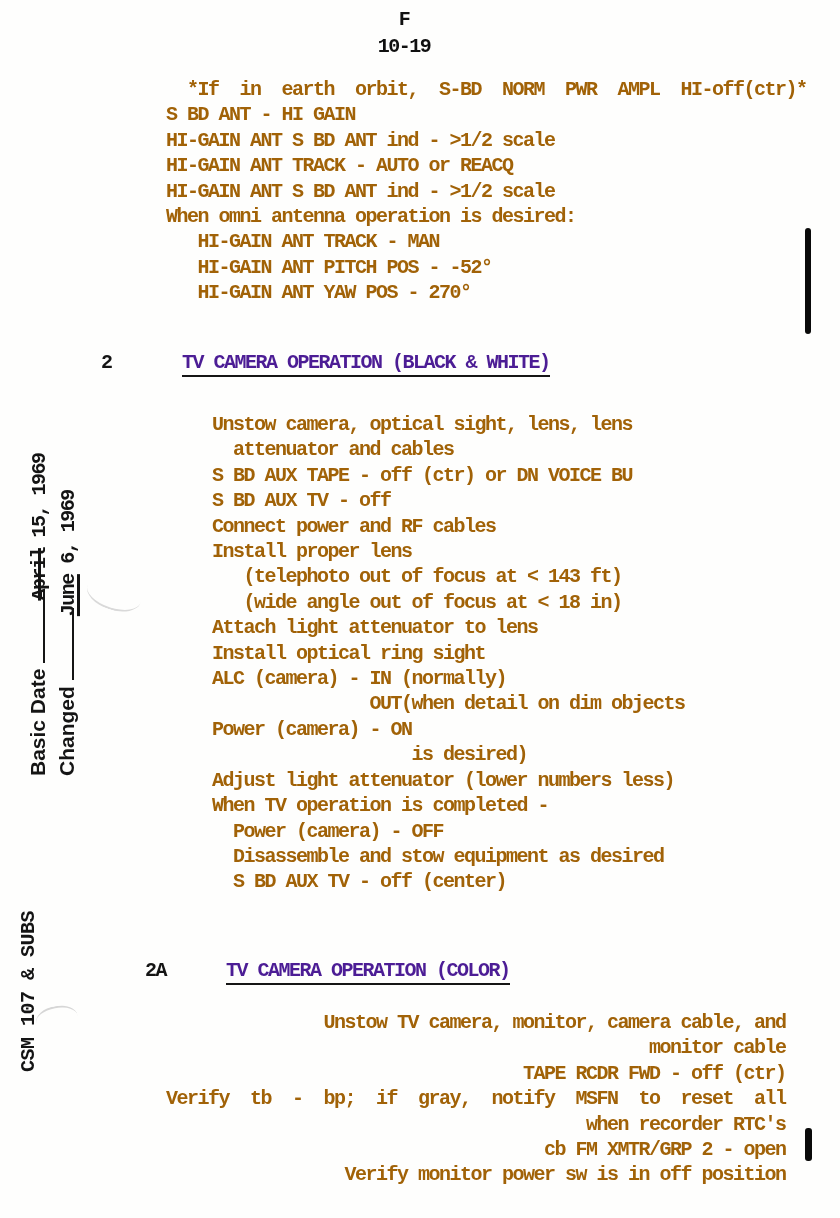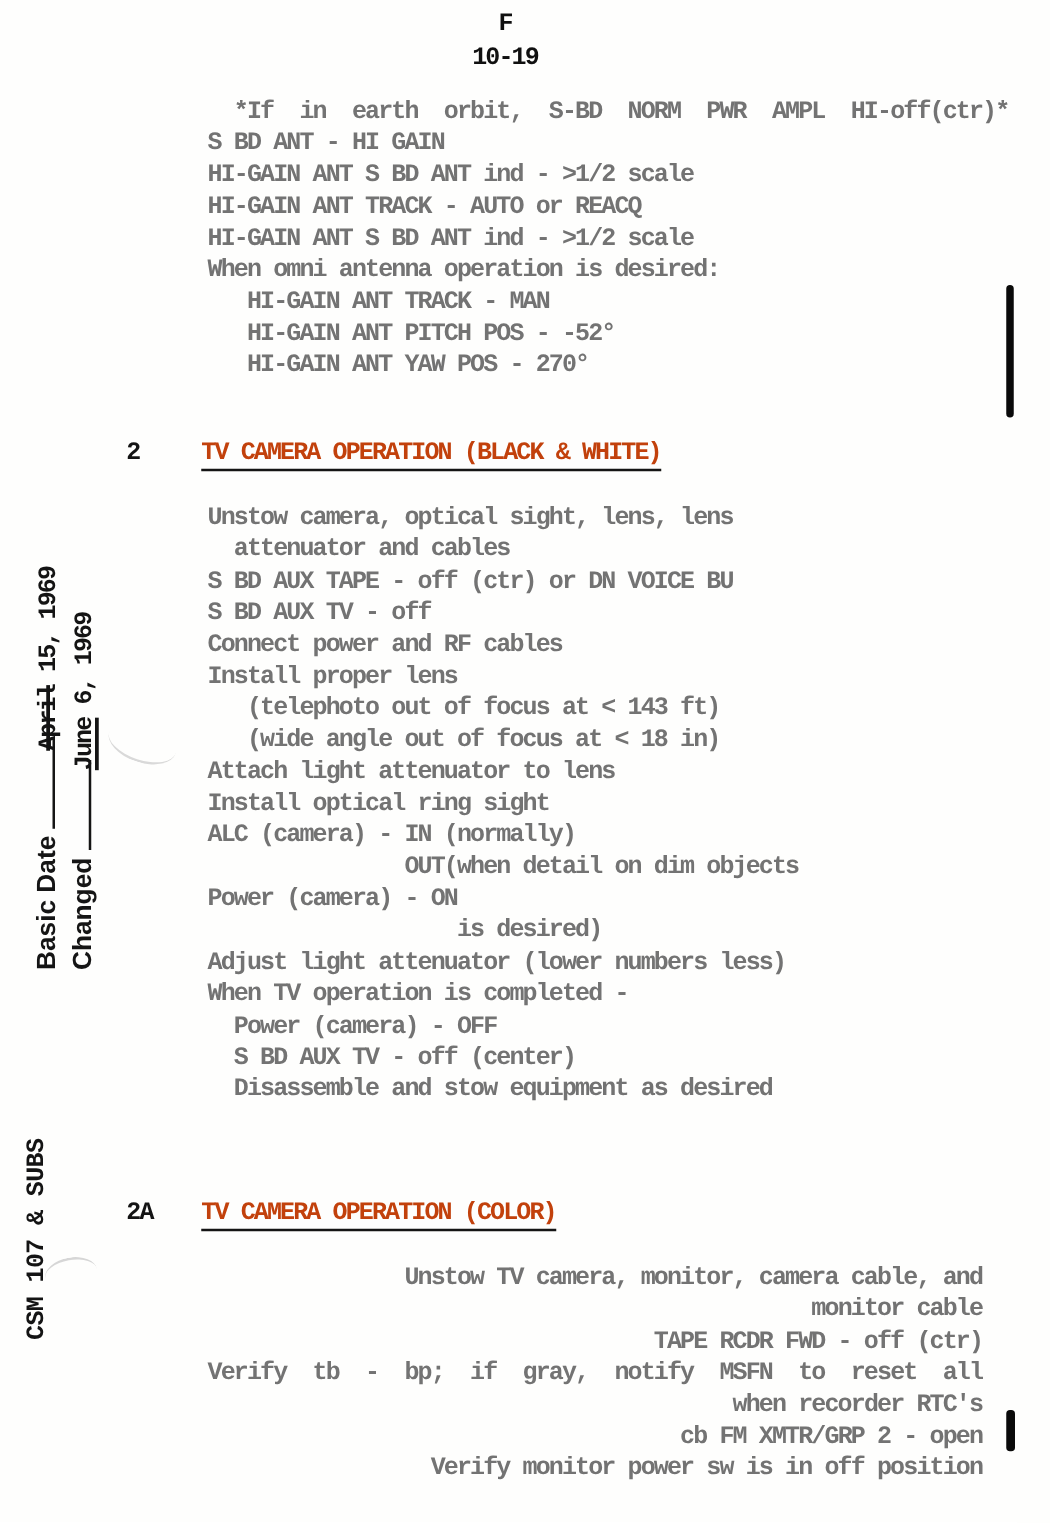--- a/index.html
+++ b/index.html
@@ -6,32 +6,32 @@
   .page{position:relative;width:840px;height:1218px;background:#fefefdff;overflow:hidden;
         font-family:"Liberation Mono","DejaVu Sans Mono",monospace;color:#121212;}
 
   
   .page-header{position:absolute;top:6px;left:304px;width:200px;text-align:center;}
   .hline{font:bold 20px/27px "Liberation Mono","DejaVu Sans Mono",monospace;letter-spacing:-1.5px;color:#101010;}
 
   
   .mono{position:absolute;left:166px;}
   .mono .line{font:bold 20px/25.4px "Liberation Mono","DejaVu Sans Mono",monospace;
-              letter-spacing:-1.5px;white-space:pre;color:#737373;}
+              letter-spacing:-1.5px;white-space:pre;color:#a16207;}
   .block0{top:77px;}
-  .block2{top:402px;}
+  .block2{top:412px;margin-left:46px;}
   .block2a{top:1010px;text-align:right;}
 
   
   .item-number{position:absolute;left:101px;font:bold 20px/25.4px "Liberation Mono","DejaVu Sans Mono",monospace;
                letter-spacing:-1.5px;color:#141414;}
-  .heading{position:absolute;left:161px;font:bold 20px/25.4px "Liberation Mono","DejaVu Sans Mono",monospace;
-           letter-spacing:-1.5px;white-space:pre;color:#c2410c;}
+  .heading{position:absolute;left:182px;font:bold 20px/25.4px "Liberation Mono","DejaVu Sans Mono",monospace;
+           letter-spacing:-1.5px;white-space:pre;color:#4c1d95;}
   .n2,.h2{top:350px;}
-  .n2a,.h2a{top:958px;}
+  .n2a,.h2a{top:958px;margin-left:44px;}
   .heading .underline{border-bottom:2.5px solid #151515;padding-bottom:1px;}
 
   
   .change-bar{position:absolute;left:805px;background:#0a0a0a;border-radius:3px;}
   .bar1{top:228px;width:6px;height:106px;}
   .bar2{top:1128px;width:7px;height:33px;}
 
   
   .rot{position:absolute;transform:rotate(-90deg);}
   .datestamp{left:-138px;top:557px;width:380px;height:58px;}
@@ -85,22 +85,22 @@
       <div class="line">   (wide angle out of focus at &lt; 18 in)</div>
       <div class="line">Attach light attenuator to lens</div>
       <div class="line">Install optical ring sight</div>
       <div class="line">ALC (camera) - IN (normally)</div>
       <div class="line">               OUT(when detail on dim objects</div>
       <div class="line">Power (camera) - ON</div>
       <div class="line">                   is desired)</div>
       <div class="line">Adjust light attenuator (lower numbers less)</div>
       <div class="line">When TV operation is completed -</div>
       <div class="line">  Power (camera) - OFF</div>
+      <div class="line">  Disassemble and stow equipment as desired</div>
       <div class="line">  S BD AUX TV - off (center)</div>
-      <div class="line">  Disassemble and stow equipment as desired</div>
     </div>
 
   <div class="item-number n2a">2A</div>
   <div class="heading h2a"><span class="underline">TV CAMERA OPERATION (COLOR)</span></div>
   <div class="mono block2a">
       <div class="line">Unstow TV camera, monitor, camera cable, and</div>
       <div class="line">  monitor cable</div>
       <div class="line">TAPE RCDR FWD - off (ctr)</div>
       <div class="line">Verify  tb  -  bp;  if  gray,  notify  MSFN  to  reset  all</div>
       <div class="line">  when recorder RTC's</div>

